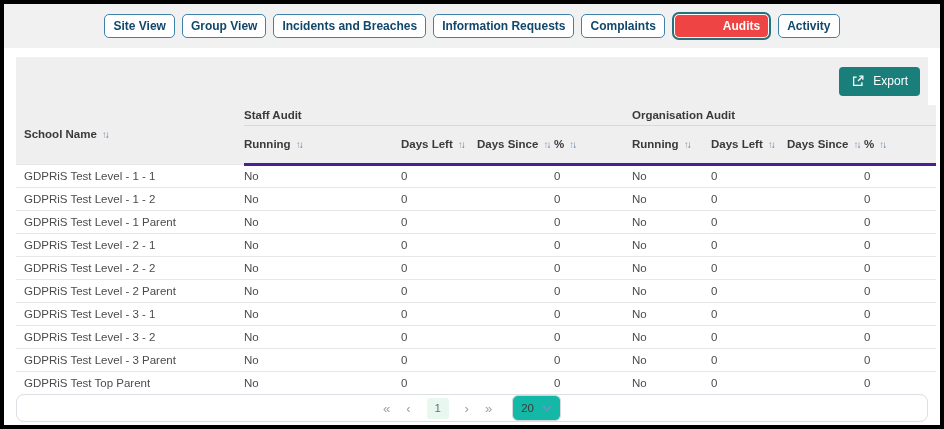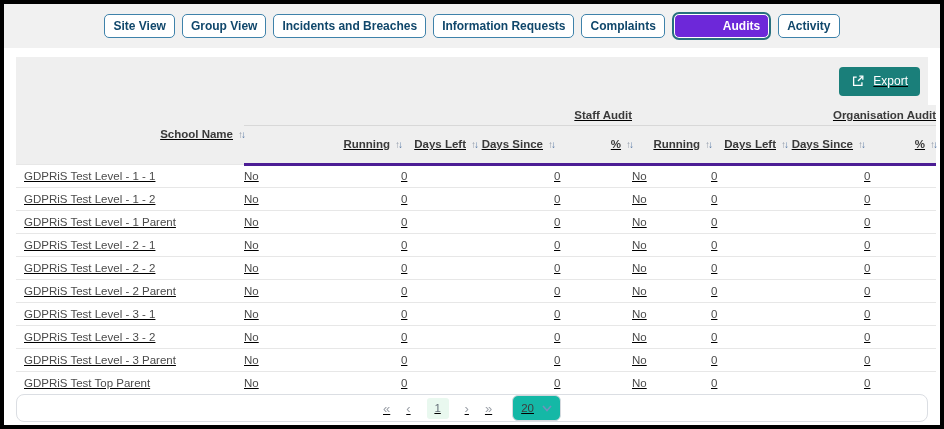--- a/index.html
+++ b/index.html
@@ -15,39 +15,39 @@
     height:44px; background:#f1f1f1;
     display:flex; align-items:center; justify-content:center; gap:7px;
   }
   .tab {
     background:#ffffff; border:1.5px solid #3e82aa; border-radius:5px;
     color:#10476b; font-family:"Liberation Sans", sans-serif;
     font-size:12px; font-weight:600; padding:4px 8px; cursor:pointer;
     line-height:1.2; white-space:nowrap;
   }
   .tab.selected {
-    background:#6d28d9; color:#ffffff; border:1px solid #ffffff;
+    background:#ef4444; color:#ffffff; border:1px solid #ffffff;
     outline:2.5px solid #27707e; border-radius:5px; margin:0 2px;padding-left:48px;
   }
   
-  .main { margin:9px 12px 0 12px;text-decoration:underline; }
+  .main { margin:9px 12px 0 12px; }
   .toolbar {
     background:#efefef; height:48px;
     display:flex; align-items:center; justify-content:flex-end;
     padding:0 8px;
   }
   .export-btn {
     background:#1a7f7a; color:#ffffff; border:none; border-radius:4px;
     height:29px; padding:0 12px; font-family:"Liberation Sans", sans-serif;
     font-size:12px; display:flex; align-items:center; gap:8px; cursor:pointer;
   }
   
   table { width:100%; border-collapse:collapse; table-layout:fixed; }
   thead th {
-    background:#efefef; text-align:right; font-weight:600;
+    background:#efefef; text-align:left; font-weight:600;
     color:#3a3a3a; font-size:11.5px; vertical-align:middle;
   }
   th.school-h { padding-left:8px; }
   th.group-h {
     height:20px; border-bottom:1px solid #d8d8d8; font-weight:600;
     padding-top:4px; vertical-align:top;
   }
   .subheader-row th { height:39px; border-bottom:3px solid #4c1d95; }
   .sort { display:inline-block; margin-left:5px; font-size:10px; letter-spacing:-2px; }
   .sort .up { color:#8b95a5; }

